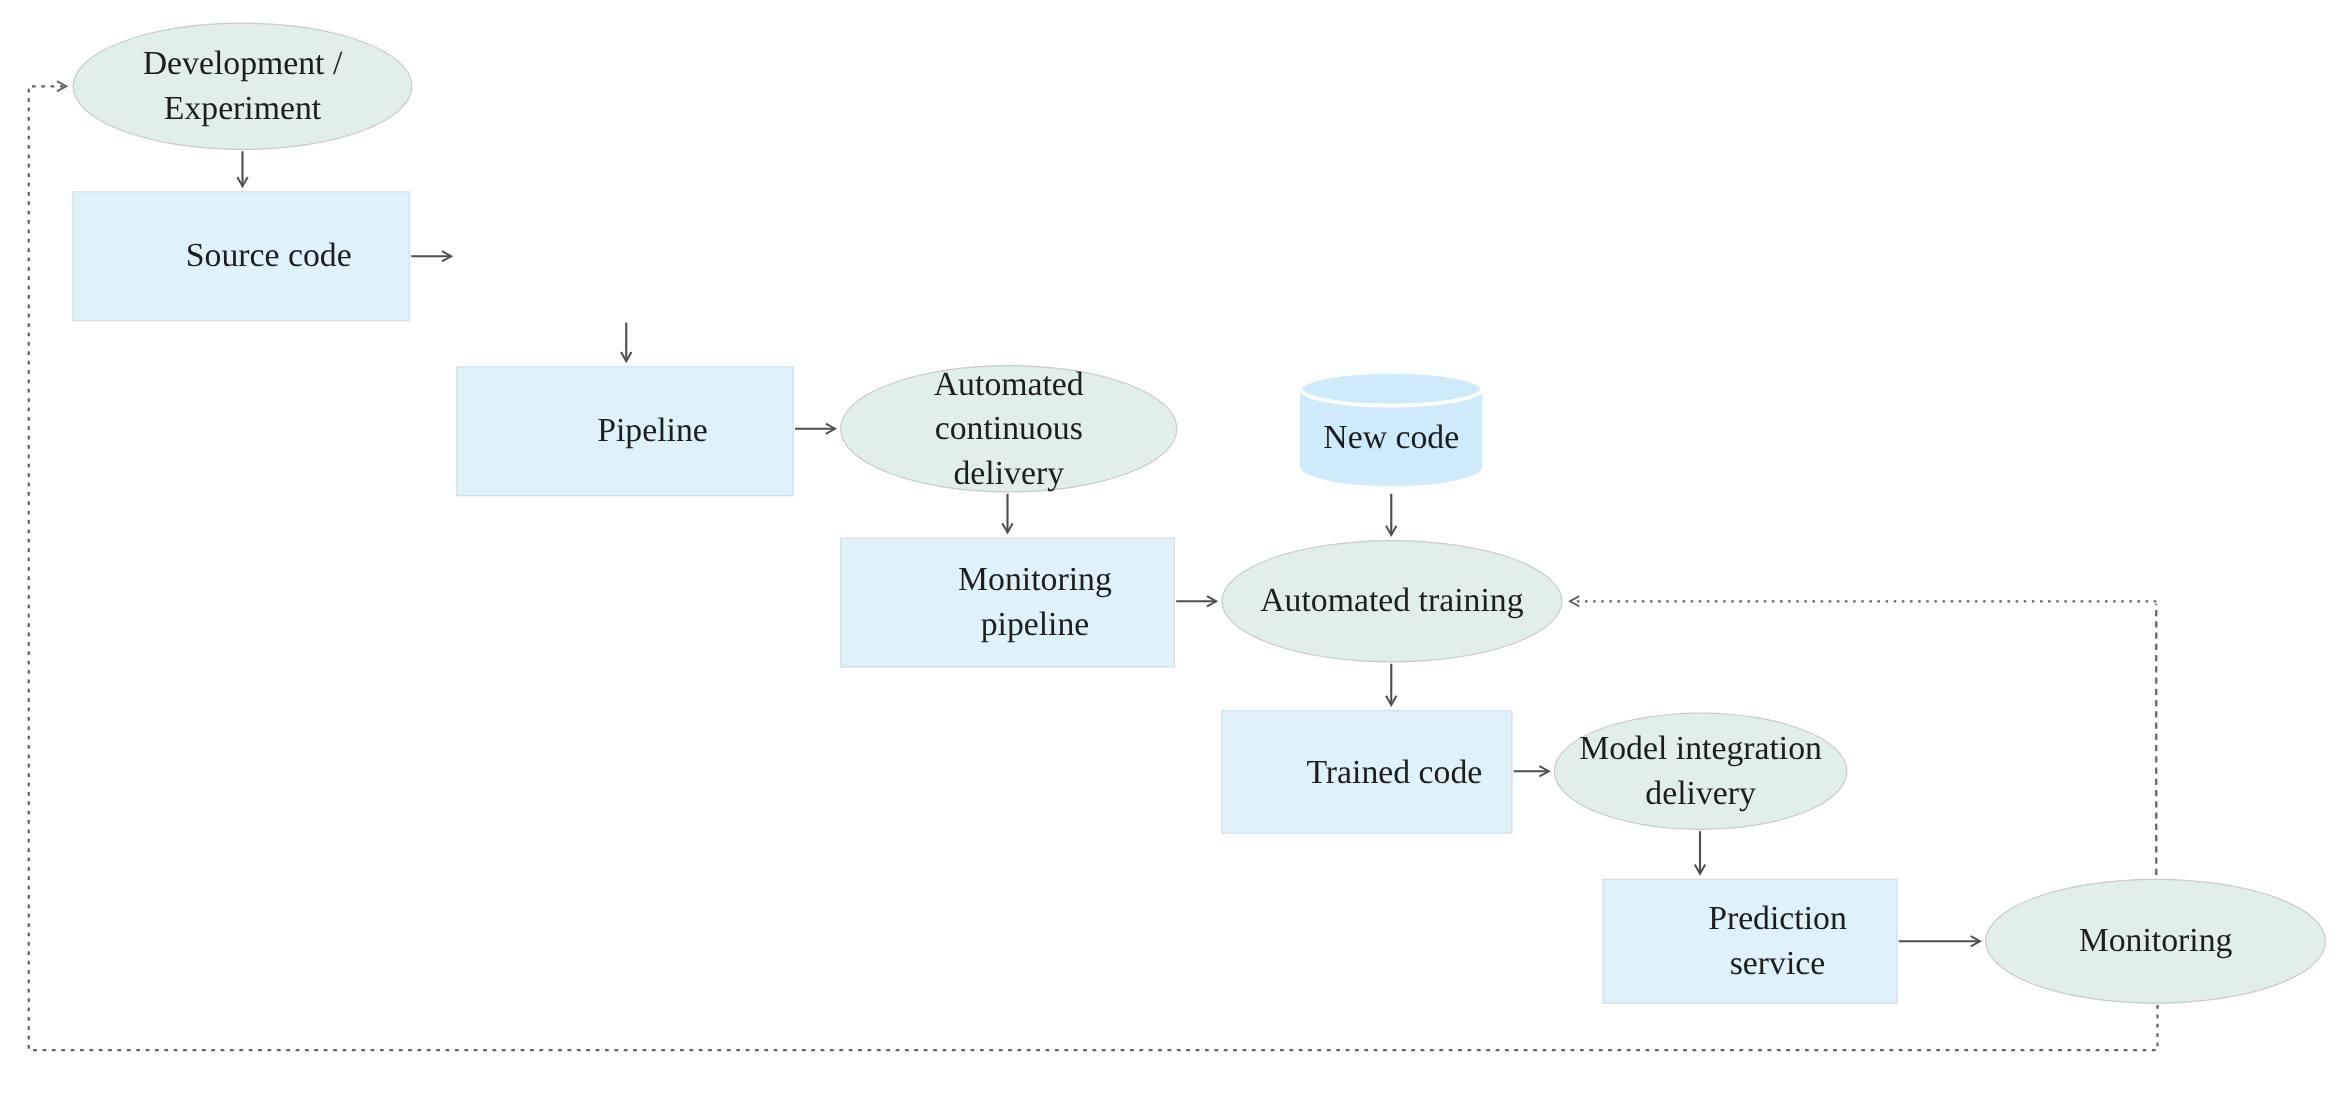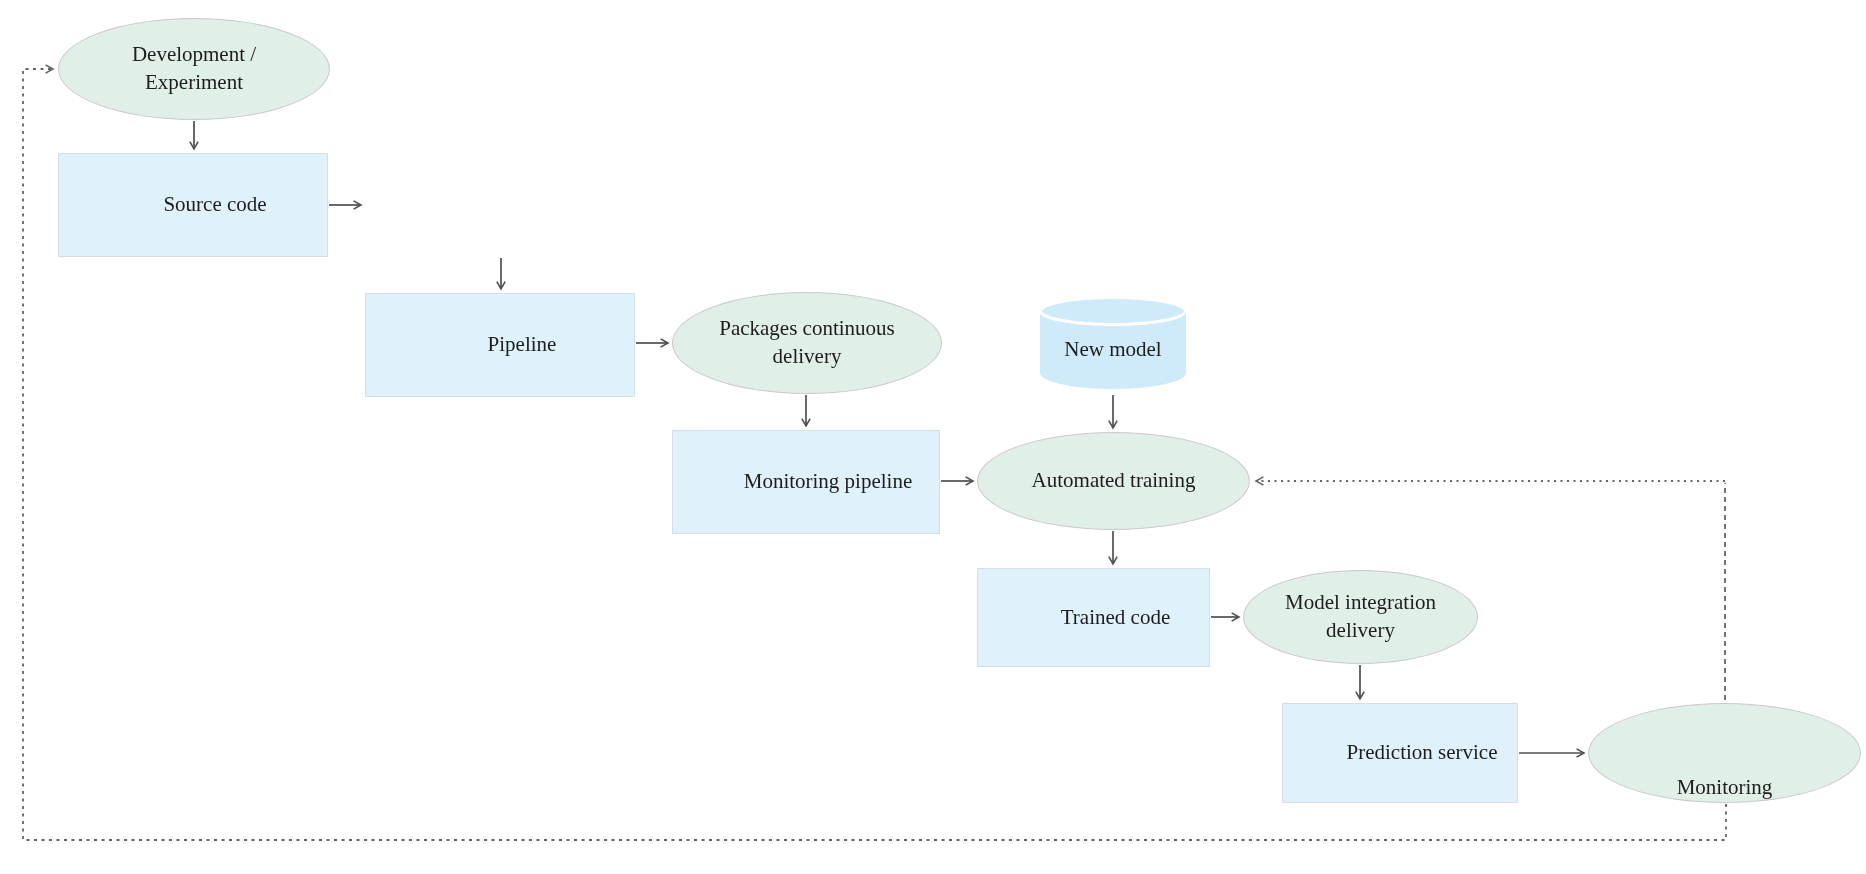--- a/index.html
+++ b/index.html
@@ -6,21 +6,21 @@
     --ellipse-fill:#e0efe8; --ellipse-border:#cbc8ce;
     --rect-fill:#dff2fc;    --rect-border:#d6dee3;
     --cylinder-fill:#cfeafa;
     --arrow:#4f4f4f; --dashed:#646464;
     --text:#1d1d1d; --background:#ffffff;
   }
   html,body{margin:0;padding:0;background:var(--background);}
   .canvas{position:relative;width:1866px;height:874px;overflow:hidden;
           font-family:"Liberation Serif","DejaVu Serif",serif;background:var(--background);}
   .node{position:absolute;display:flex;align-items:center;justify-content:center;
-        text-align:center;font-size:21px;color:var(--text);line-height:1.32;box-sizing:border-box;}
+        text-align:center;font-size:27px;color:var(--text);line-height:1.32;box-sizing:border-box;}
   .ellipse{background:var(--ellipse-fill);border:1.6px solid var(--ellipse-border);border-radius:50%;}
   .rect{background:var(--rect-fill);border:1px solid var(--rect-border);padding-left:44px;}
   .label{max-width:212px;display:block;}
   .label.narrow{max-width:198px;}
   .cylinder{background:transparent;}
   .cylinder svg{position:absolute;inset:0;}
   .cylinder .label{position:relative;padding-top:10px;}
   .cyl-fill{fill:var(--cylinder-fill);}
   svg.connectors{position:absolute;left:0;top:0;width:1866px;height:874px;pointer-events:none;}
   .solid{stroke:var(--arrow);stroke-width:1.7;fill:none;}
@@ -68,29 +68,29 @@
   <div class="node rect" style="left:58px;top:153px;width:270px;height:104px;">
     <span class="label">Source code</span>
   </div>
 
 
   <div class="node rect" style="left:365px;top:293px;width:270px;height:104px;">
     <span class="label">Pipeline</span>
   </div>
 
   <div class="node ellipse" style="left:672px;top:292px;width:270px;height:102px;">
-    <span class="label">Packages continuous delivery</span>
+    <span class="label">Automated continuous delivery</span>
   </div>
 
   <div class="node cylinder" style="left:1040px;top:297px;width:146px;height:96px;">
     <svg viewBox="0 0 146 96" xmlns="http://www.w3.org/2000/svg">
       <path class="cyl-fill" d="M0,14 V76 A73,16 0 0 0 146,76 V14 Z"></path>
       <ellipse class="cyl-fill" cx="73" cy="14" rx="72.5" ry="13.5" stroke="#ffffff" stroke-width="3"></ellipse>
     </svg>
-    <span class="label">New model</span>
+    <span class="label">New code</span>
   </div>
 
   <div class="node rect" style="left:672px;top:430px;width:268px;height:104px;">
     <span class="label">Monitoring pipeline</span>
   </div>
 
   <div class="node ellipse" style="left:977px;top:432px;width:273px;height:98px;">
     <span class="label">Automated training</span>
   </div>
 
@@ -99,17 +99,17 @@
   </div>
 
   <div class="node ellipse" style="left:1243px;top:570px;width:235px;height:94px;">
     <span class="label narrow">Model integration delivery</span>
   </div>
 
   <div class="node rect" style="left:1282px;top:703px;width:236px;height:100px;">
     <span class="label">Prediction service</span>
   </div>
 
-  <div class="node ellipse" style="left:1588px;top:703px;width:273px;height:100px;align-items:flex-end;">
+  <div class="node ellipse" style="left:1588px;top:703px;width:273px;height:100px;">
     <span class="label">Monitoring</span>
   </div>
 
 </div>
 
 </body></html>

